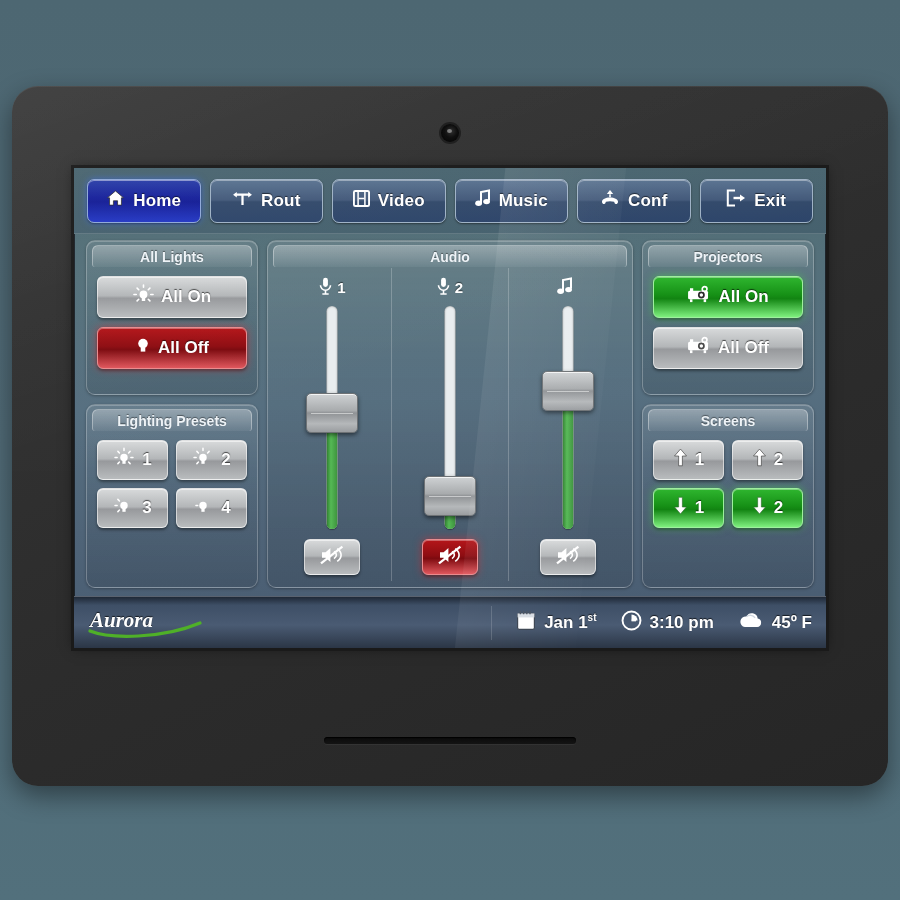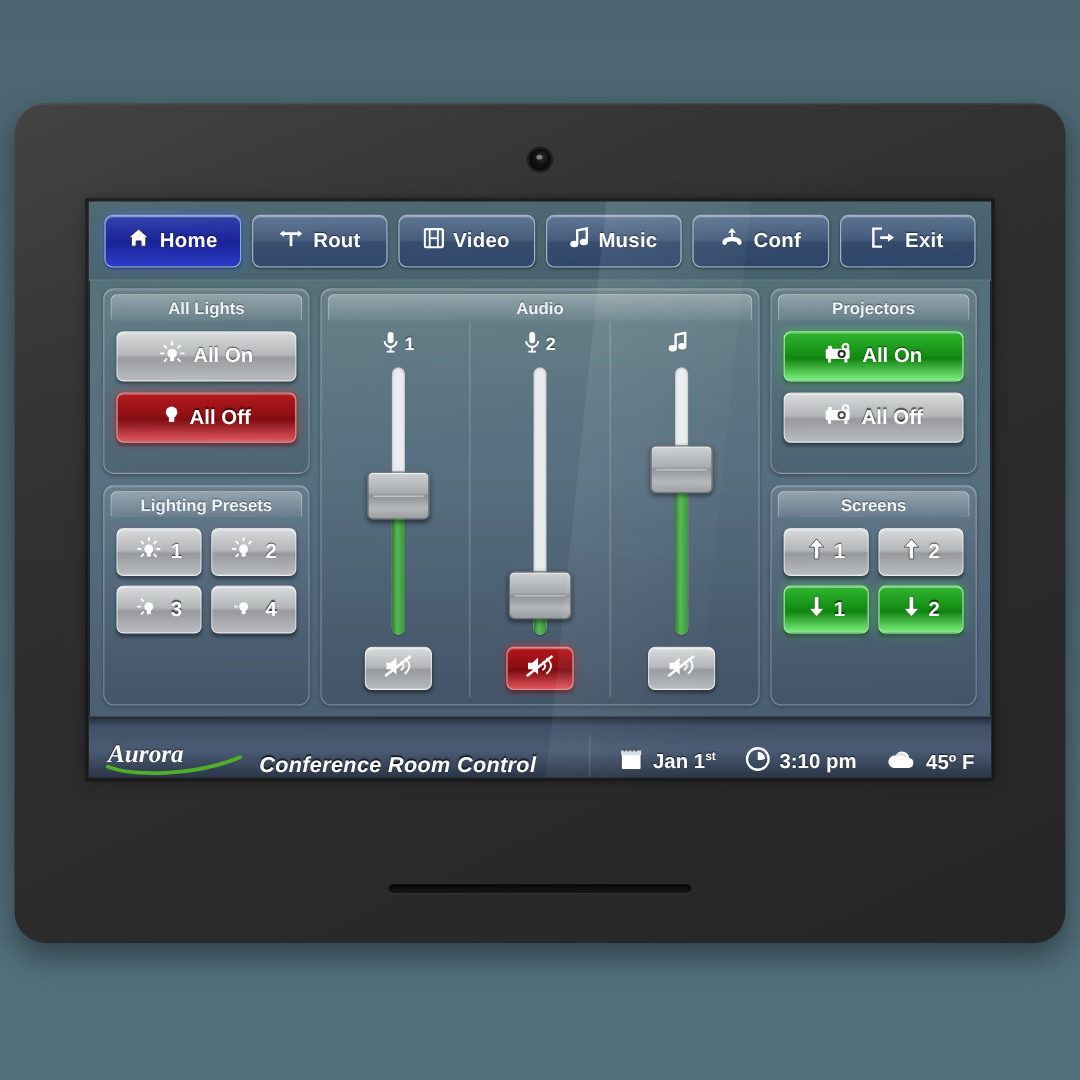--- a/index.html
+++ b/index.html
@@ -149,21 +149,21 @@
     box-shadow:inset 0 1px 0 rgba(255,255,255,.75), 0 2px 4px rgba(0,0,0,.5);
     cursor:pointer;
   }
   .thumb:after{ content:""; position:absolute; left:4px; right:4px; top:50%;
     height:1px; background:rgba(255,255,255,.5); }
   .mute{ width:56px; height:36px; margin-bottom:6px; }
 
   
   .statusbar{
     position:absolute; left:0; bottom:0; width:100%; height:52px;
-    display:flex; align-items:flex-end; padding:0 14px; gap:0;
+    display:flex; align-items:center; padding:0 14px; gap:0;
     background:linear-gradient(180deg,#1f2937 0%,#3e4f66 16%,#4a5b73 55%,#2b3646 100%);
     border-top:1px solid rgba(255,255,255,.22);
     color:#fff; font-size:17px; font-weight:bold;
     text-shadow:0 -1px 1px rgba(0,0,0,.7);
   }
   .logo{ position:relative; width:118px; height:34px; flex:none; }
   .sb-title{ font-style:italic; font-size:18px; margin-left:10px; white-space:nowrap;
     letter-spacing:.3px; }
   .sb-spacer{ flex:1; }
   .sb-item{ display:flex; align-items:center; gap:8px; margin-left:24px; white-space:nowrap; }
@@ -517,21 +517,20 @@
         </div>
       </div>
 
       <div class="statusbar">
         <div class="logo">
           <svg width="118" height="34" viewBox="0 0 118 34">
             <text x="2" y="21" font-family="Liberation Serif, serif" font-size="21" font-style="italic" font-weight="bold" fill="#ffffff">Aurora</text>
             <path d="M2 25 C22 33, 74 33, 112 17" fill="none" stroke="#4fb028" stroke-width="3.2" stroke-linecap="round"></path>
           </svg>
         </div>
-        <div class="sb-title">Conference Room Control</div>
         <div class="sb-spacer"></div>
         <div class="sep"></div>
 
         <div class="sb-item">
           <span>
             <svg width="20" height="21" viewBox="0 0 20 21">
                 <rect x="1.6" y="3.4" width="16.8" height="16" rx="1.6" fill="#fff" stroke="#3a4350" stroke-width="1.2"></rect>
                 <rect x="1.6" y="3.4" width="16.8" height="4" fill="#d8dde3"></rect>
                 <g stroke="#48525f" stroke-width="1.4">
                   <path d="M4.4 1v3.2M7.6 1v3.2M10.8 1v3.2M14 1v3.2"></path>

